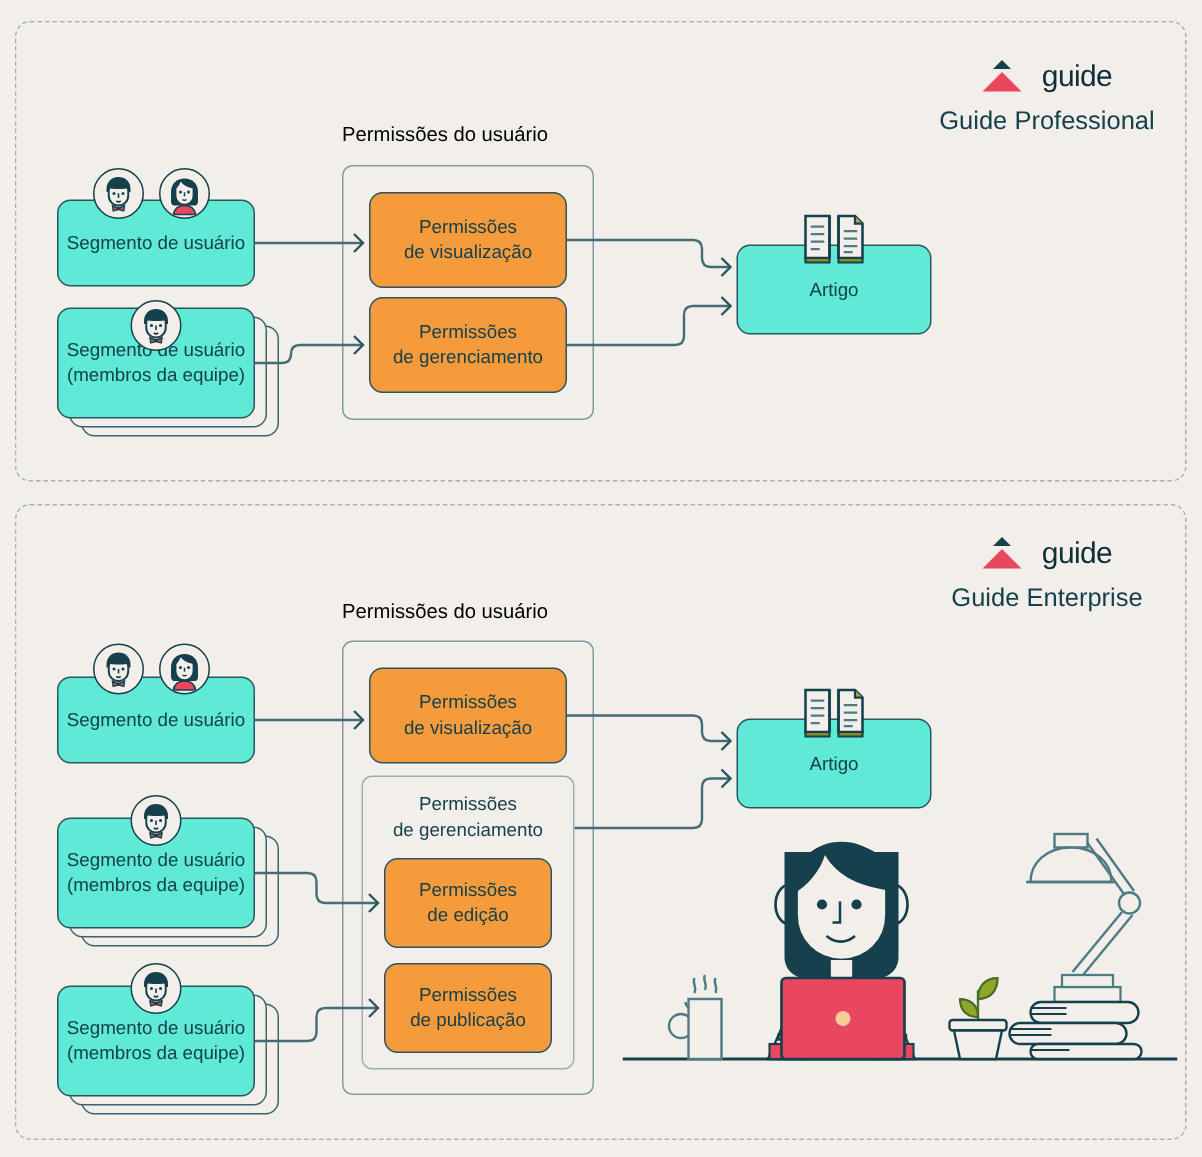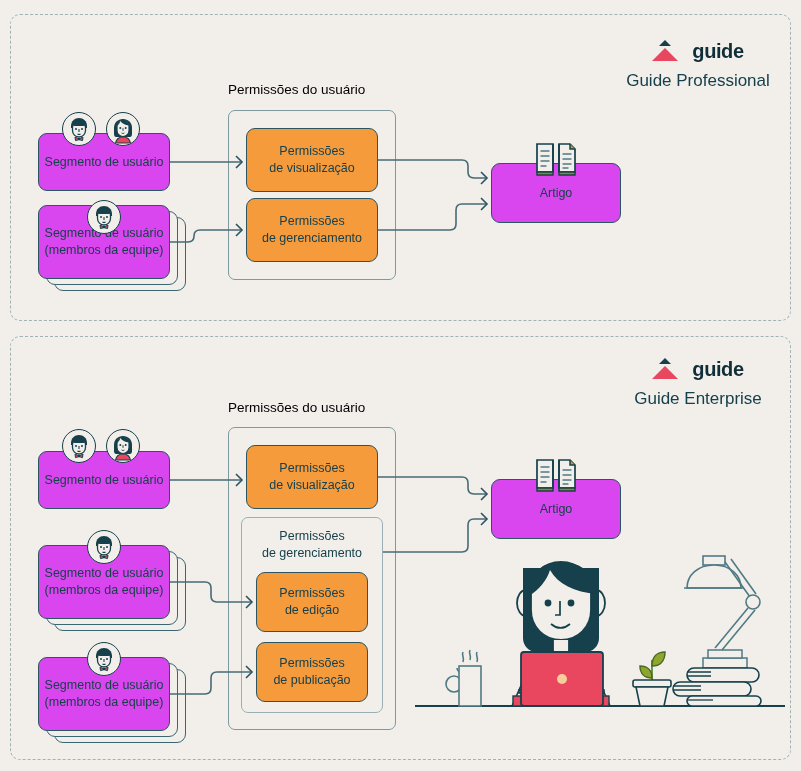--- a/index.html
+++ b/index.html
@@ -56,38 +56,38 @@
   }
   .tri-bottom {
     position: absolute; left: 0; top: 8px;
     width: 0; height: 0;
     border-left: 13px solid transparent;
     border-right: 13px solid transparent;
     border-bottom: 13px solid #E8475F;
   }
   .brand-word {
     font-size: 20px;
-    font-weight: bold;
+    font-weight: normal;
     letter-spacing: -0.4px;
     color: #0F2E38;
   }
   .brand-sub {
     margin-top: 7px;
     font-size: 17px;
     color: #16404B;
     white-space: nowrap;
   }
 
   
   .node {
     position: absolute;
     box-sizing: border-box;
     border: 1.6px solid #2C5560;
     border-radius: 9px;
-    background: #d946ef;
+    background: #5eead4;
     display: flex;
     align-items: center;
     justify-content: center;
     text-align: center;
     font-size: 12.5px;
     line-height: 1.35;
     color: #16404B;
   }
   .node.orange {
     background: #F59B3C;

